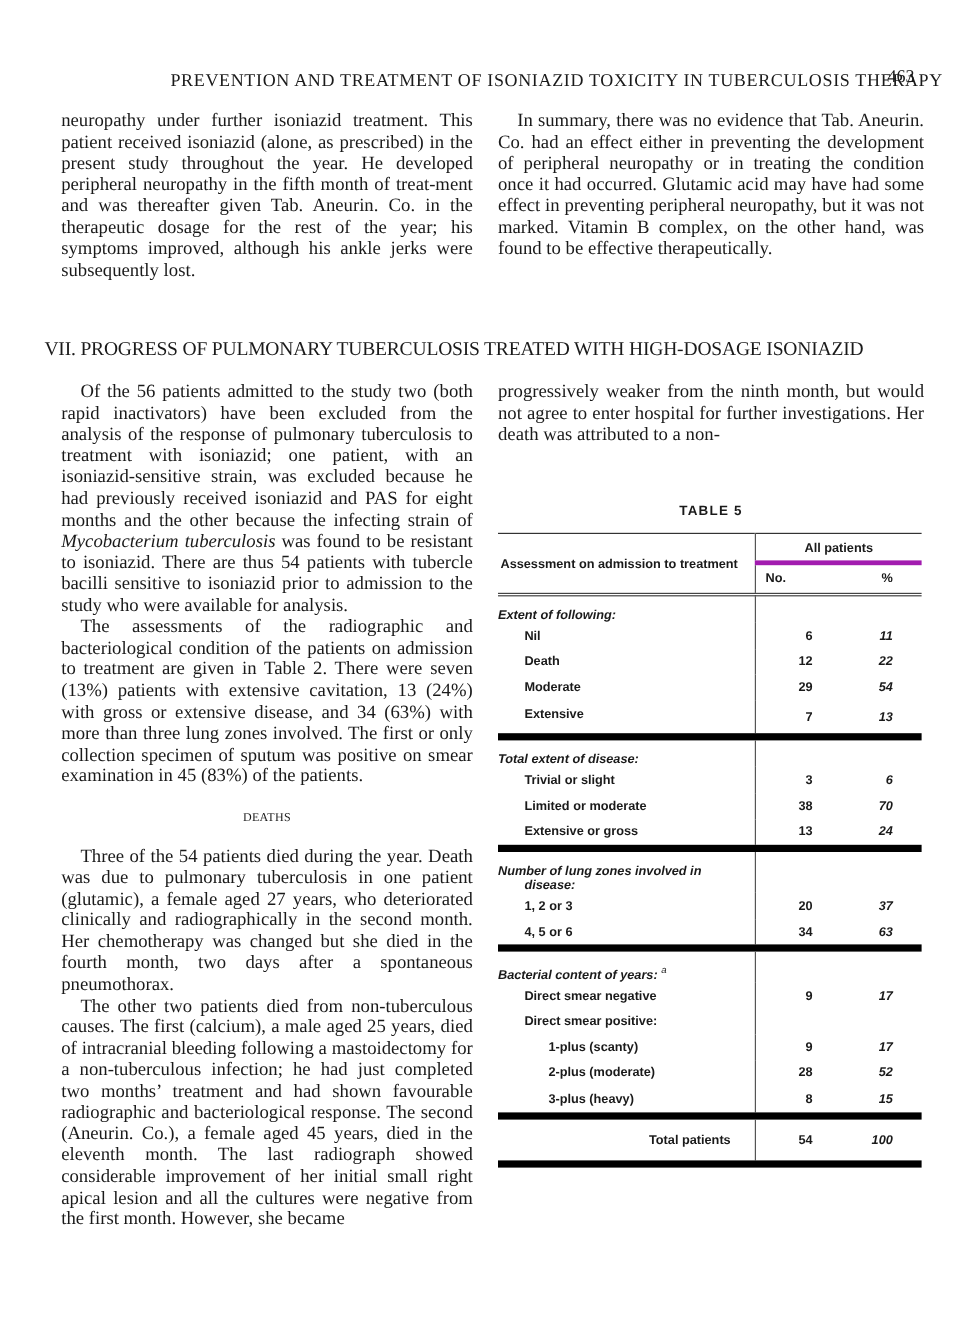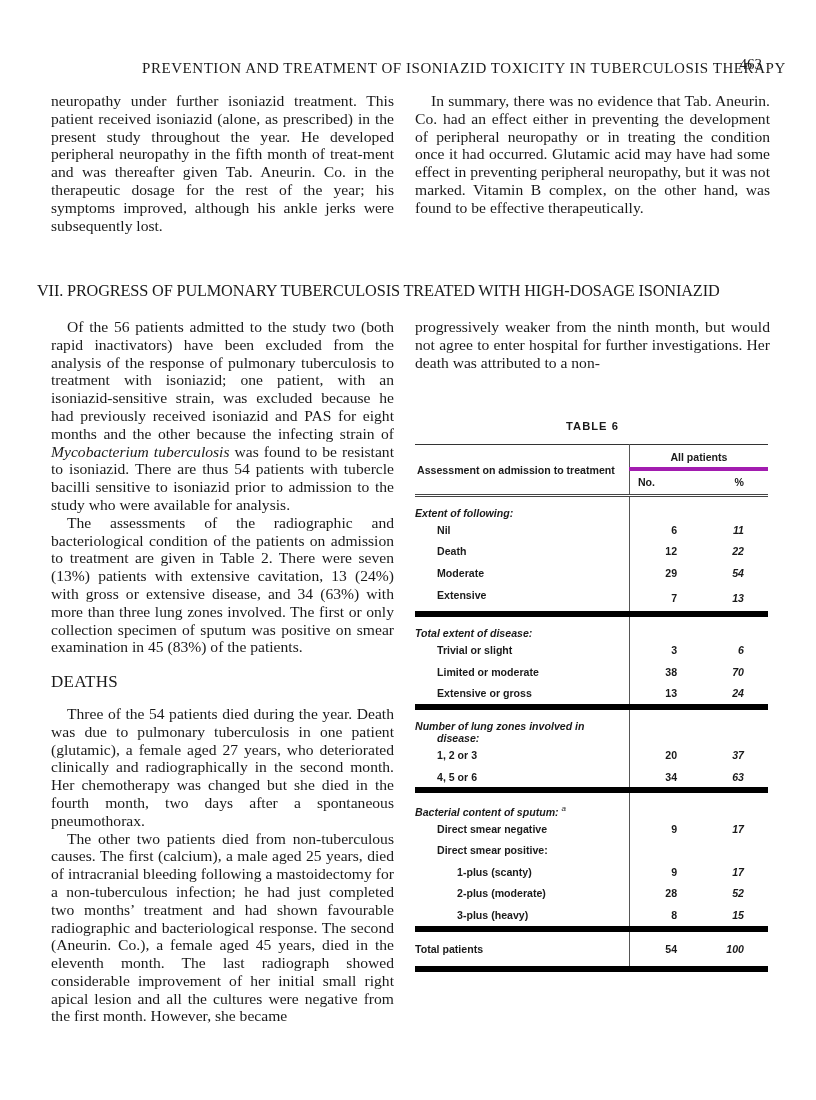--- a/index.html
+++ b/index.html
@@ -11,21 +11,21 @@
   .running-title { position: absolute; left: 52px; top: 2px; font-size: 15px; letter-spacing: 0.55px; white-space: nowrap; }
   .page-number { position: absolute; right: 0; top: -2px; font-size: 15px; }
 
   .col { position: absolute; font-size: 15.6px; line-height: 17.8px; text-align: justify; }
   .col p { margin: 0; }
   .col p.indent { text-indent: 16px; }
   .left-col { left: 51px; width: 343px; }
   .right-col { left: 415px; width: 355px; }
 
   .section-heading { position: absolute; left: 37px; top: 281px; width: 750px; font-size: 16.3px; white-space: nowrap; letter-spacing: -0.15px; }
-  .subheading { font-size: 17px; letter-spacing: 0.3px; margin: 17px 0 14px 0 !important; }
+  .subheading { text-align: center; font-size: 10px; letter-spacing: 0.3px; margin: 17px 0 14px 0 !important; }
 
   .table-block { position: absolute; left: 415px; top: 420px; width: 355px; }
   .table-label { text-align: center; font-size: 11.2px; letter-spacing: 1px; font-weight: bold; margin-bottom: 8px; }
   .table-caption { text-align: center; font-size: 11.6px; letter-spacing: 1.1px; font-weight: bold; line-height: 14px; }
   table.data { width: 353px; border-collapse: collapse; margin-top: 12px; font-size: 10.6px; font-weight: bold; }
   table.data td, table.data th { padding: 0; }
   .hdr-row th { font-weight: bold; }
   .c-label { width: 214px; }
   .c-no { width: 60px; text-align: right; padding-right: 18px !important; border-left: 1px solid #555; }
   .c-pct { width: 60px; text-align: right; padding-right: 24px !important; font-style: italic; }
@@ -63,21 +63,21 @@
   <p class="subheading serif">DEATHS</p>
   <p class="indent">Three of the 54 patients died during the year. Death was due to pulmonary tuberculosis in one patient (glutamic), a female aged 27 years, who deteriorated clinically and radiographically in the second month. Her chemotherapy was changed but she died in the fourth month, two days after a spontaneous pneumothorax.</p>
   <p class="indent">The other two patients died from non-tuberculous causes. The first (calcium), a male aged 25 years, died of intracranial bleeding following a mastoidectomy for a non-tuberculous infection; he had just completed two months’ treatment and had shown favourable radiographic and bacteriological response. The second (Aneurin. Co.), a female aged 45 years, died in the eleventh month. The last radiograph showed considerable improvement of her initial small right apical lesion and all the cultures were negative from the first month. However, she became</p>
 </div>
 
 <div class="col right-col serif" style="top: 318px;">
   <p>progressively weaker from the ninth month, but would not agree to enter hospital for further investigations. Her death was attributed to a non-</p>
 </div>
 
 <div class="table-block sans">
-  <div class="table-label">TABLE 6</div>
+  <div class="table-label">TABLE 5</div>
 
   <table class="data">
     <tbody>
         <tr class="hdr-row" style="border-top:1px solid #333;">
       <th rowspan="2" class="c-label" style="text-align:center; padding: 6px 12px 6px 0; line-height:12px; font-weight:bold;">Assessment on admission to treatment</th>
       <th colspan="2" style="text-align:center; border-left:1px solid #555; border-bottom:4px solid #a21caf; padding:6px 0 4px 0;">All patients</th>
     </tr>
     <tr class="hdr-row" style="border-bottom:3px double #444;">
       <th style="text-align:left; padding:5px 0 6px 8px; border-left:1px solid #555;">No.</th>
       <th style="text-align:right; padding:5px 24px 6px 0;">%</th>
@@ -140,21 +140,21 @@
           <td class="c-no">20</td>
           <td class="c-pct">37</td>
         </tr>
     <tr class="row group-end">
           <td class="c-label ind1">4, 5 or 6</td>
           <td class="c-no">34</td>
           <td class="c-pct">63</td>
         </tr>
 
     <tr class="group-head">
-      <td class="c-label"><span>Bacterial content of sputum:</span> <span class="sup">a</span></td>
+      <td class="c-label"><span>Bacterial content of years:</span> <span class="sup">a</span></td>
       <td class="c-no"></td>
           <td class="c-pct"></td>
     </tr>
     <tr class="row">
           <td class="c-label ind1">Direct smear negative</td>
           <td class="c-no">9</td>
           <td class="c-pct">17</td>
         </tr>
     <tr class="row">
           <td class="c-label ind1">Direct smear positive:</td>
@@ -171,20 +171,20 @@
           <td class="c-no">28</td>
           <td class="c-pct">52</td>
         </tr>
     <tr class="row group-end">
           <td class="c-label ind2">3-plus (heavy)</td>
           <td class="c-no">8</td>
           <td class="c-pct">15</td>
         </tr>
 
     <tr class="row group-end" style="height:34px;">
-      <td class="c-label" style="text-align:left; padding-right:20px; height:34px;">Total patients</td>
+      <td class="c-label" style="text-align:right; padding-right:20px; height:34px;">Total patients</td>
       <td class="c-no">54</td>
       <td class="c-pct">100</td>
     </tr>
   </tbody>
     </table>
 
 </div>
 
 </body></html>

